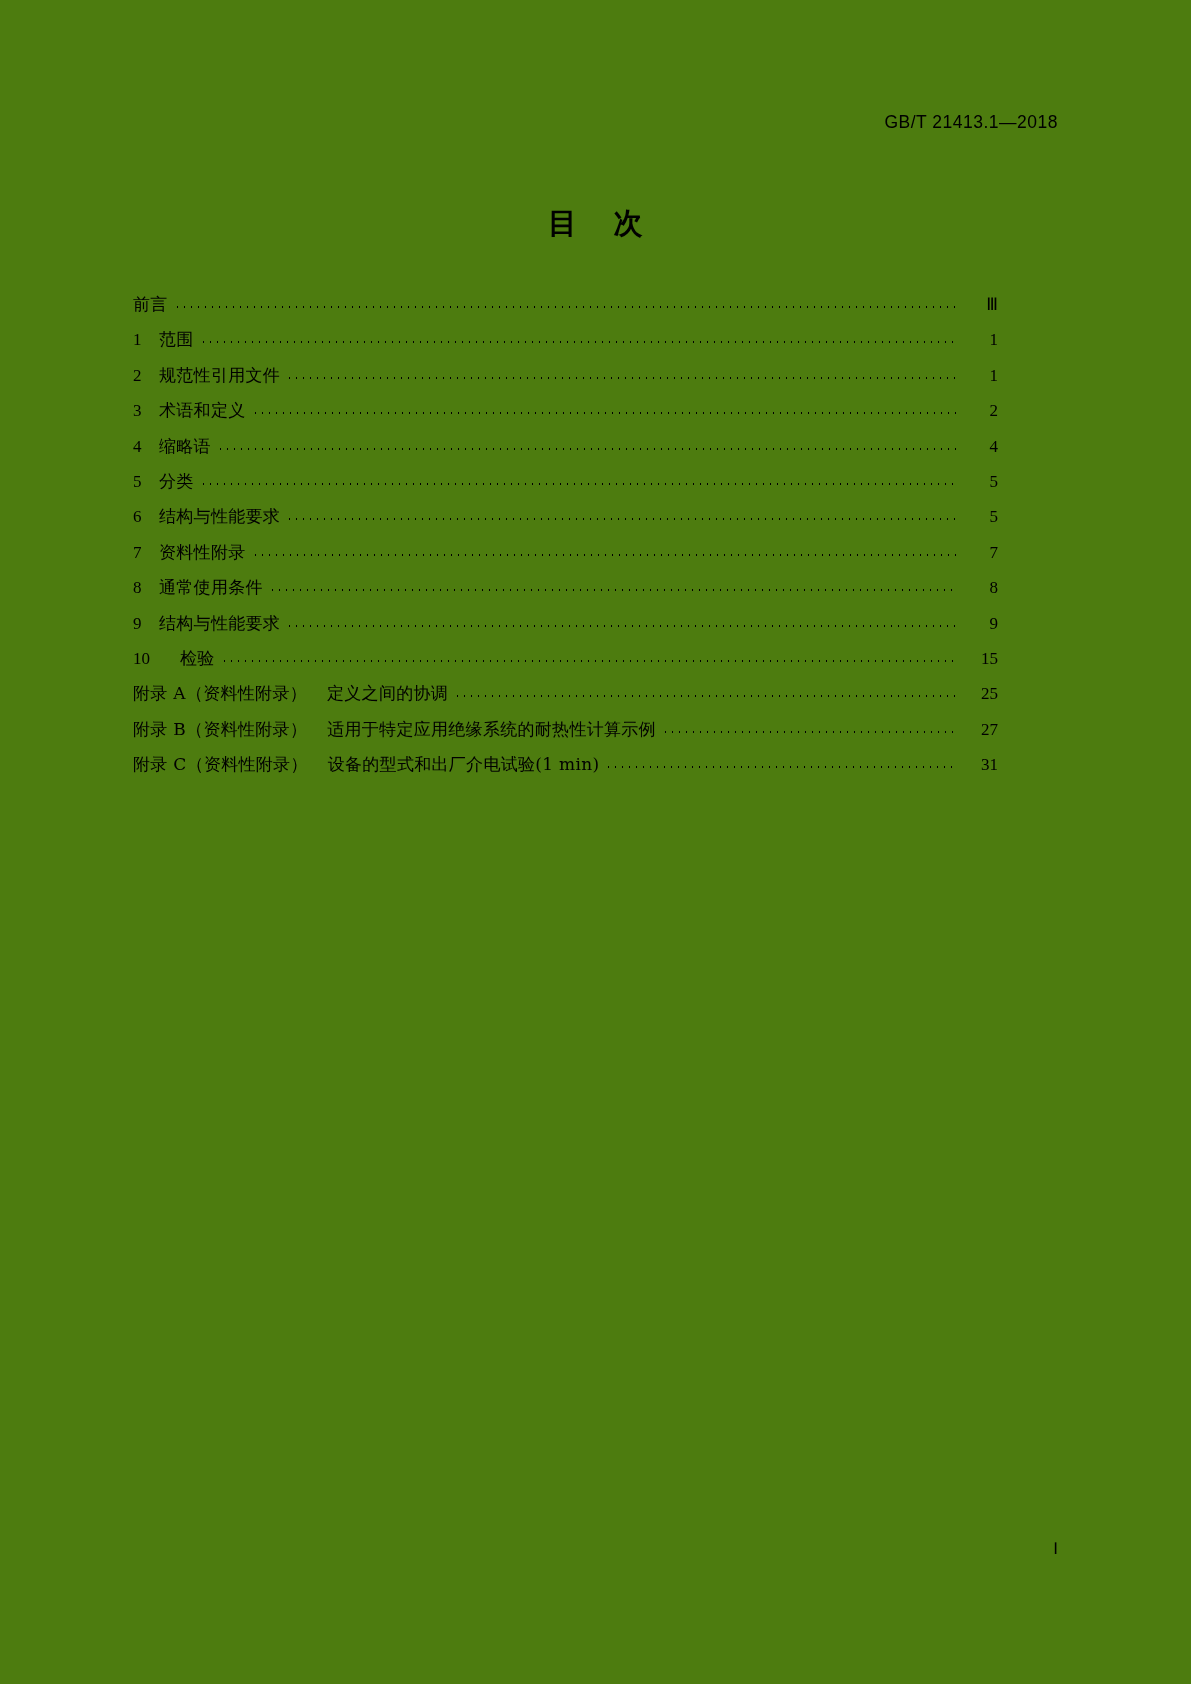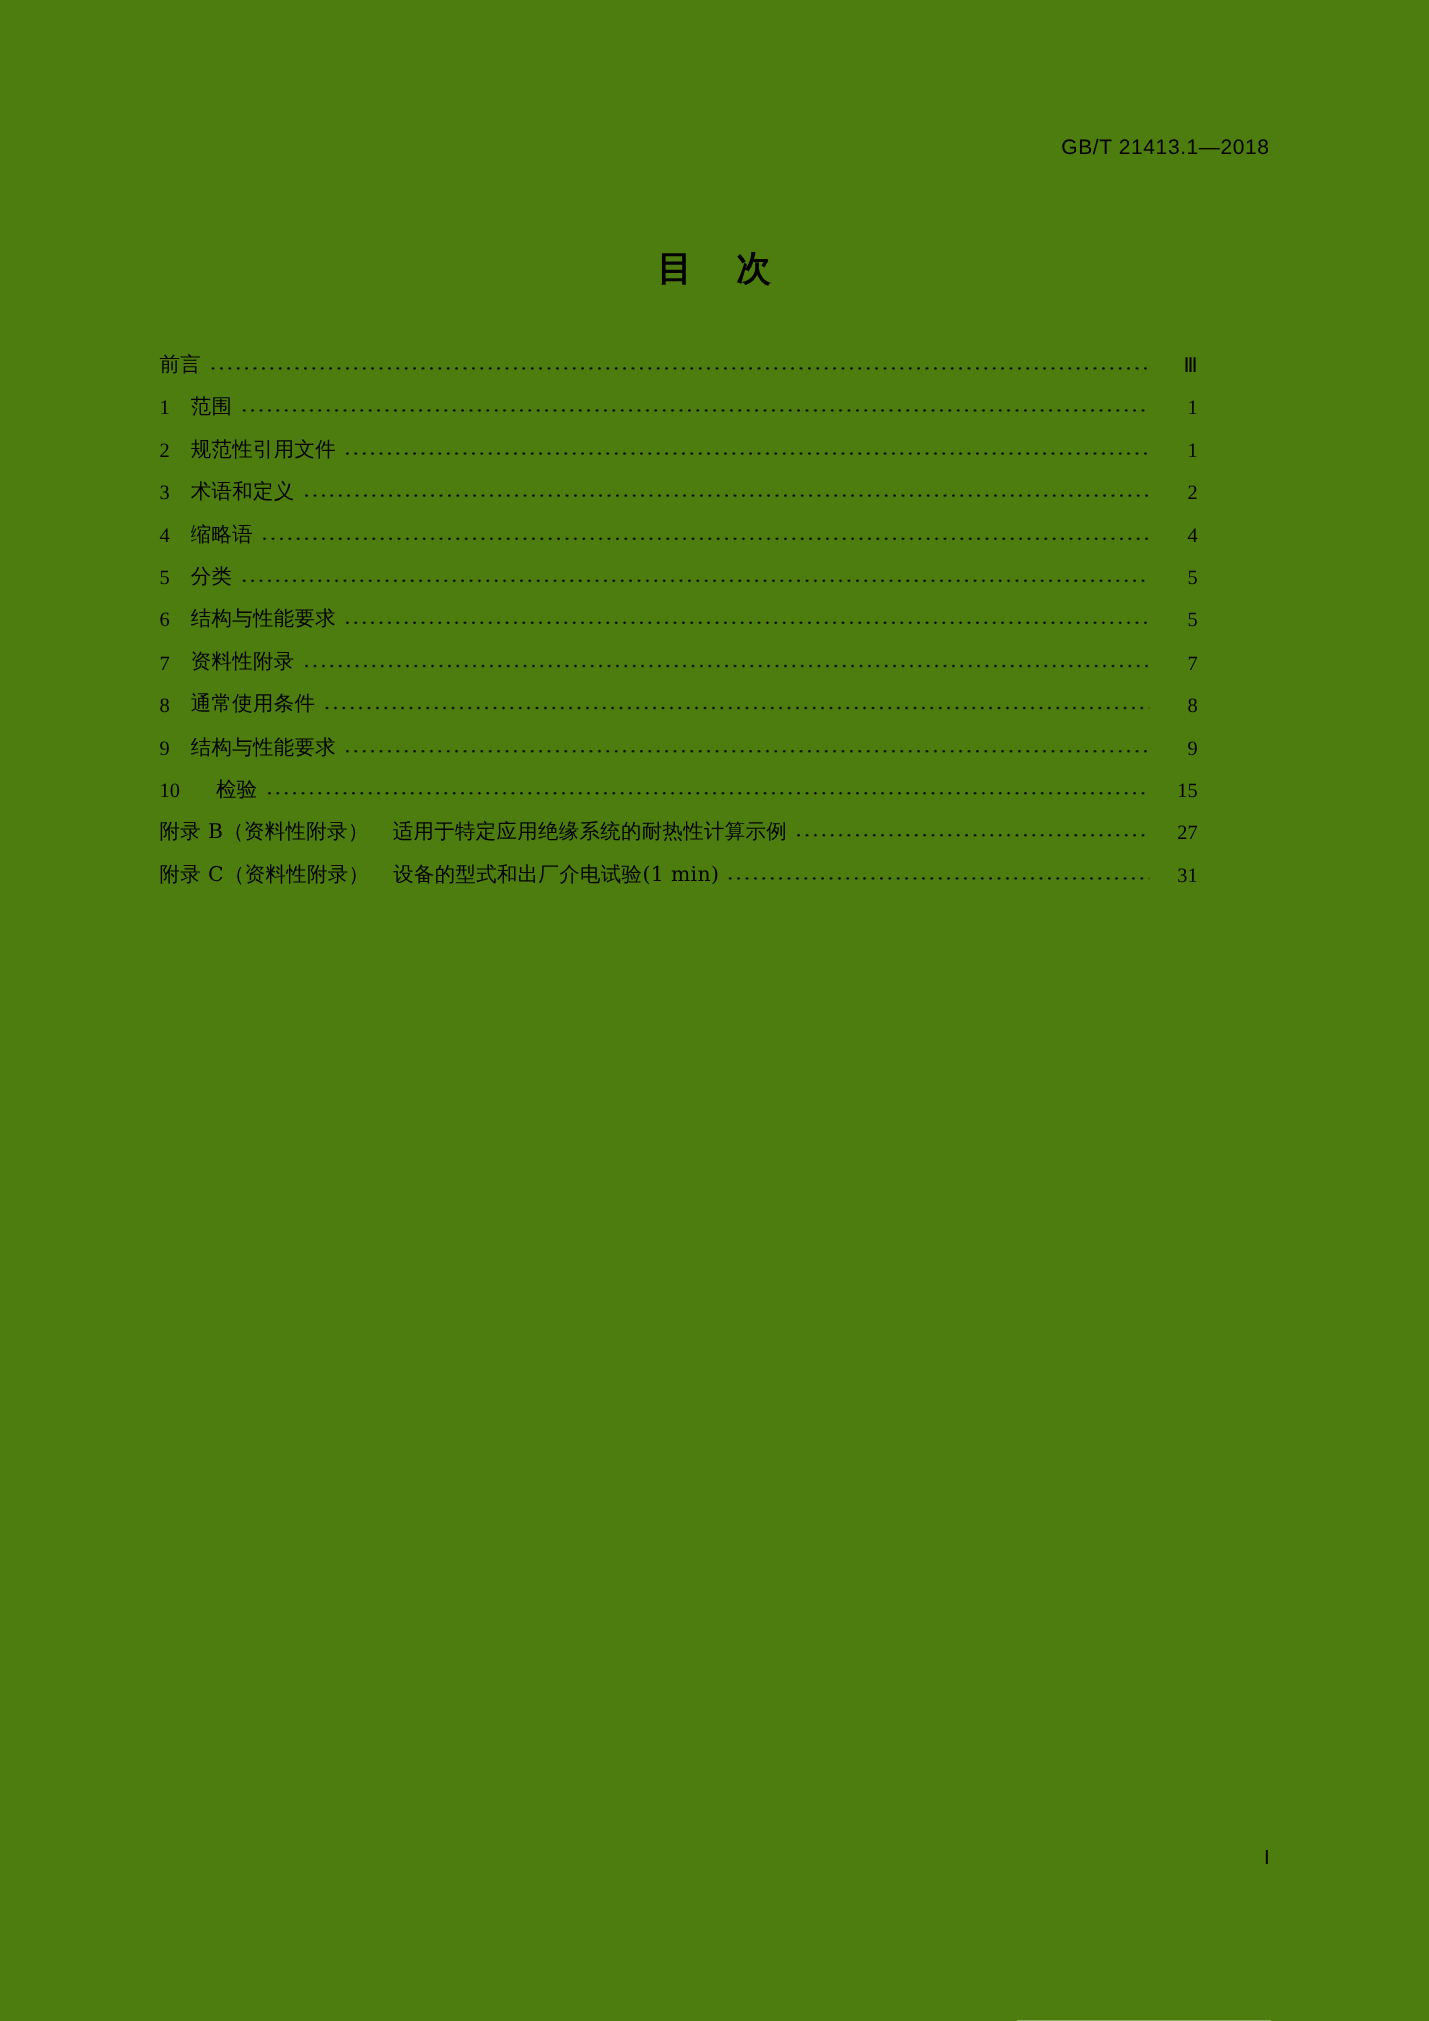--- a/index.html
+++ b/index.html
@@ -192,20 +192,26 @@
       <span class="toc-page">9</span>
     </div>
 
     <div class="toc-row">
       <span class="toc-num w2">10</span>
       <span class="toc-label">检验</span>
       <span class="leader"></span>
       <span class="toc-page">15</span>
     </div>
 
+    <div class="toc-row">
+      <span class="toc-label">附录 A（资料性附录）</span>
+      <span class="toc-sub">定义之间的协调</span>
+      <span class="leader"></span>
+      <span class="toc-page">25</span>
+    </div>
 
     <div class="toc-row">
       <span class="toc-label">附录 B（资料性附录）</span>
       <span class="toc-sub">适用于特定应用绝缘系统的耐热性计算示例</span>
       <span class="leader"></span>
       <span class="toc-page">27</span>
     </div>
 
     <div class="toc-row">
       <span class="toc-label">附录 C（资料性附录）</span>

